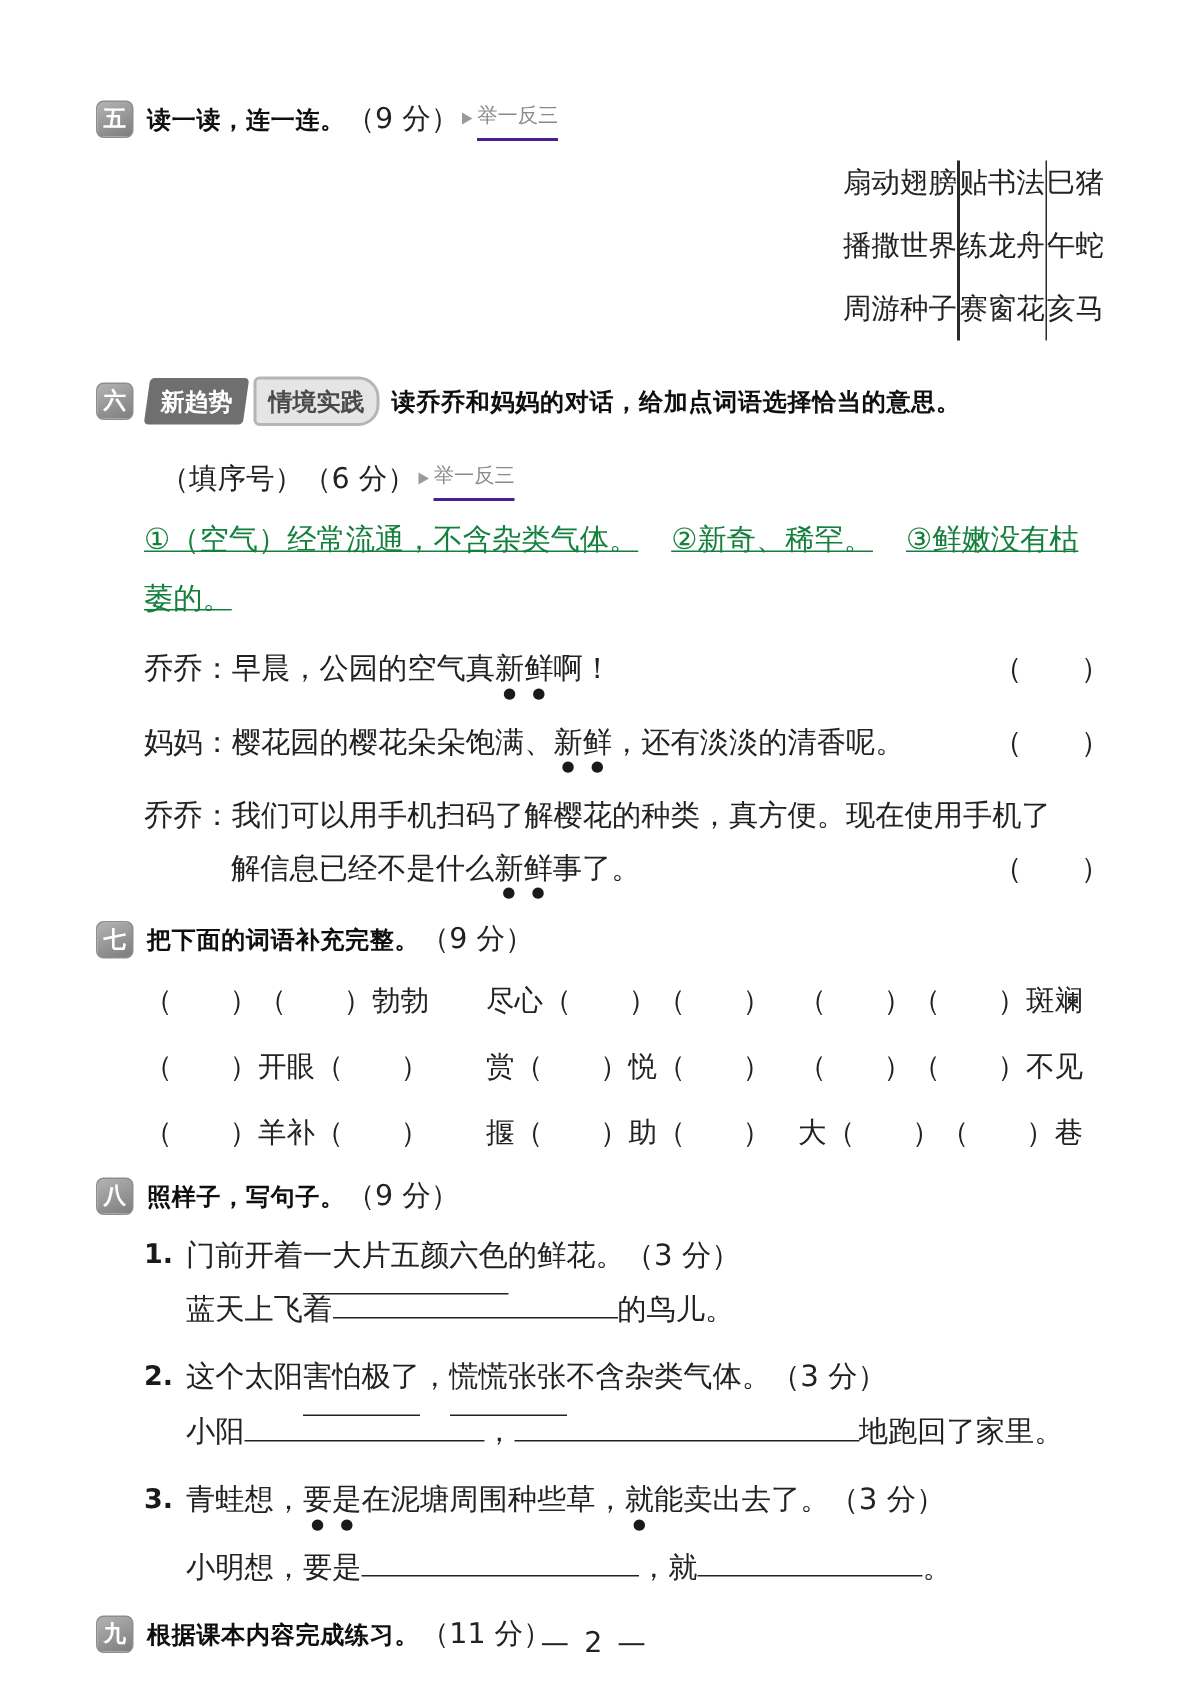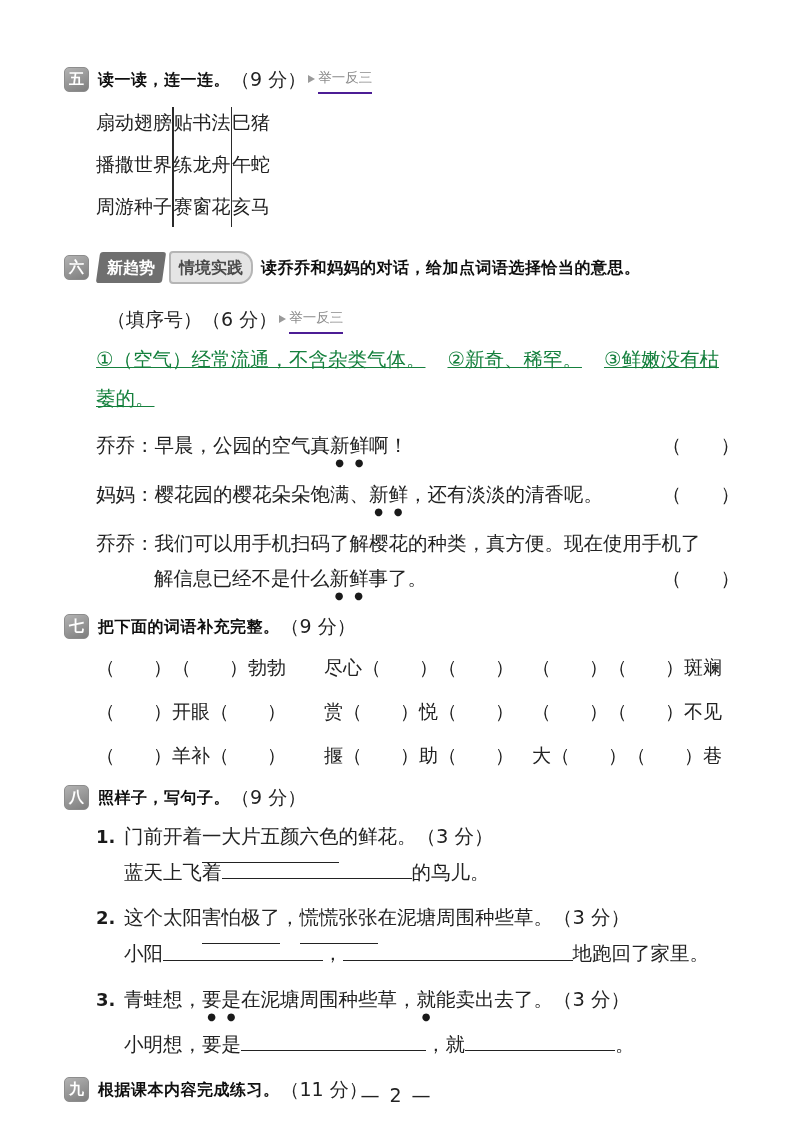--- a/index.html
+++ b/index.html
@@ -17,21 +17,21 @@
   .sec-title{font-weight:bold;font-size:16px;color:#0f0f0f;letter-spacing:.5px;}
   .sec-score{font-size:19px;color:#222;margin-left:1px;}
 
   
   .tag{display:inline-flex;align-items:center;margin-left:2px;cursor:pointer;}
   .tri{display:inline-block;width:0;height:0;border-left:7px solid #9a9a9a;
        border-top:4.5px solid transparent;border-bottom:4.5px solid transparent;margin-right:3px;}
   .tag-label{font-size:13.5px;color:#8b8b8b;border-bottom:2px solid #4c1d95;padding-bottom:1px;}
 
   
-  .match-table{display:flex;justify-content:flex-start;align-items:flex-start;
+  .match-table{display:flex;justify-content:flex-end;align-items:flex-start;
                margin:15px 4px 24px 32px;}
   .mcol{display:flex;flex-direction:column;gap:15px;font-size:19px;line-height:27px;color:#222;}
   .vline{width:1.5px;background:#2a2a2a;height:120px;margin-top:-2px;}
 
   
   .tag-new{background:#6f6f6f;color:#fff;font-weight:bold;font-size:16px;
            padding:2px 9px;border-radius:3px;transform:skewX(-8deg);
            display:inline-block;margin:0 5px 0 0;}
   .tag-new>span{display:inline-block;transform:skewX(8deg);}
   .tag-ctx{background:#e5e5e5;color:#4a4a4a;font-weight:bold;font-size:16px;
@@ -188,21 +188,21 @@
   <div class="item">
     <span class="item-num">1.</span>
     <span><span>门前开着</span><span class="uw">一大片五颜六色</span><span>的鲜花。</span><span>（3 分）</span></span>
   </div>
   <div class="fill-line">
     <span>蓝天上飞着</span><span class="blank bw190"></span><span>的鸟儿。</span>
   </div>
 
   <div class="item">
     <span class="item-num">2.</span>
-    <span><span>这个太阳</span><span class="uw">害怕极了</span><span>，</span><span class="uw">慌慌张张</span><span>在泥塘周围种些草。</span><span>（3 分）</span></span>
+    <span><span>这个太阳</span><span class="uw">害怕极了</span><span>，</span><span class="uw">慌慌张张</span><span>不含杂类气体。</span><span>（3 分）</span></span>
   </div>
   <div class="fill-line">
     <span>小阳</span><span class="blank bw160"></span><span>，</span><span class="blank bw230"></span><span>地跑回了家里。</span>
   </div>
 
   <div class="item">
     <span class="item-num">3.</span>
     <span><span>青蛙想，</span><span class="em-dot">要是</span><span>在泥塘周围种些草，</span><span class="em-dot">就</span><span>能卖出去了。</span><span>（3 分）</span></span>
   </div>
   <div class="fill-line">

